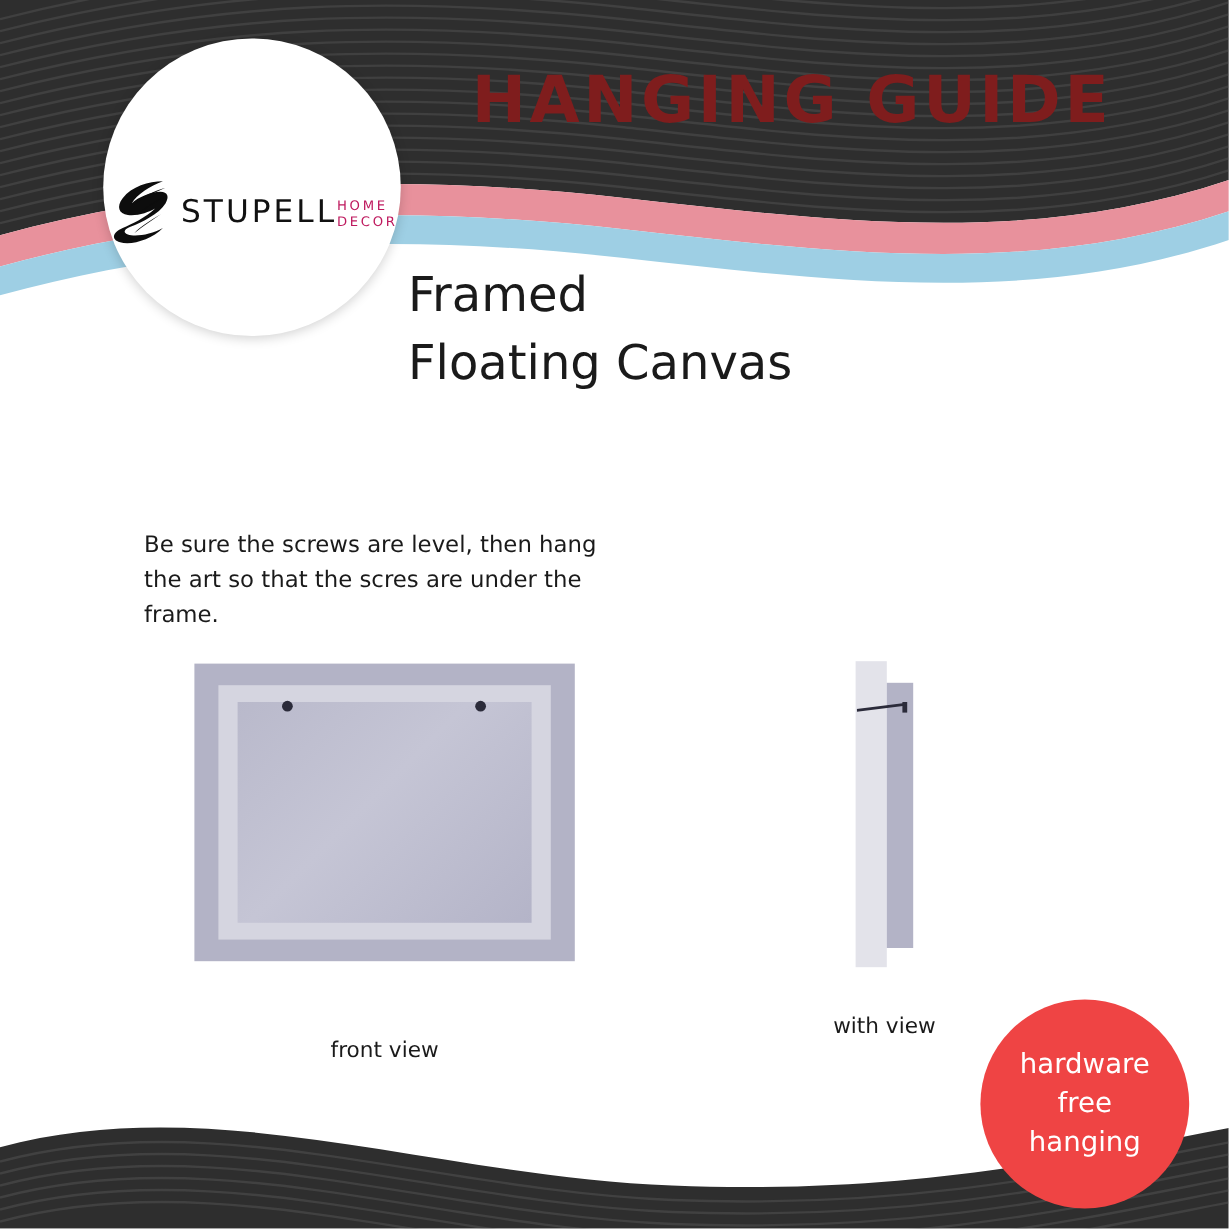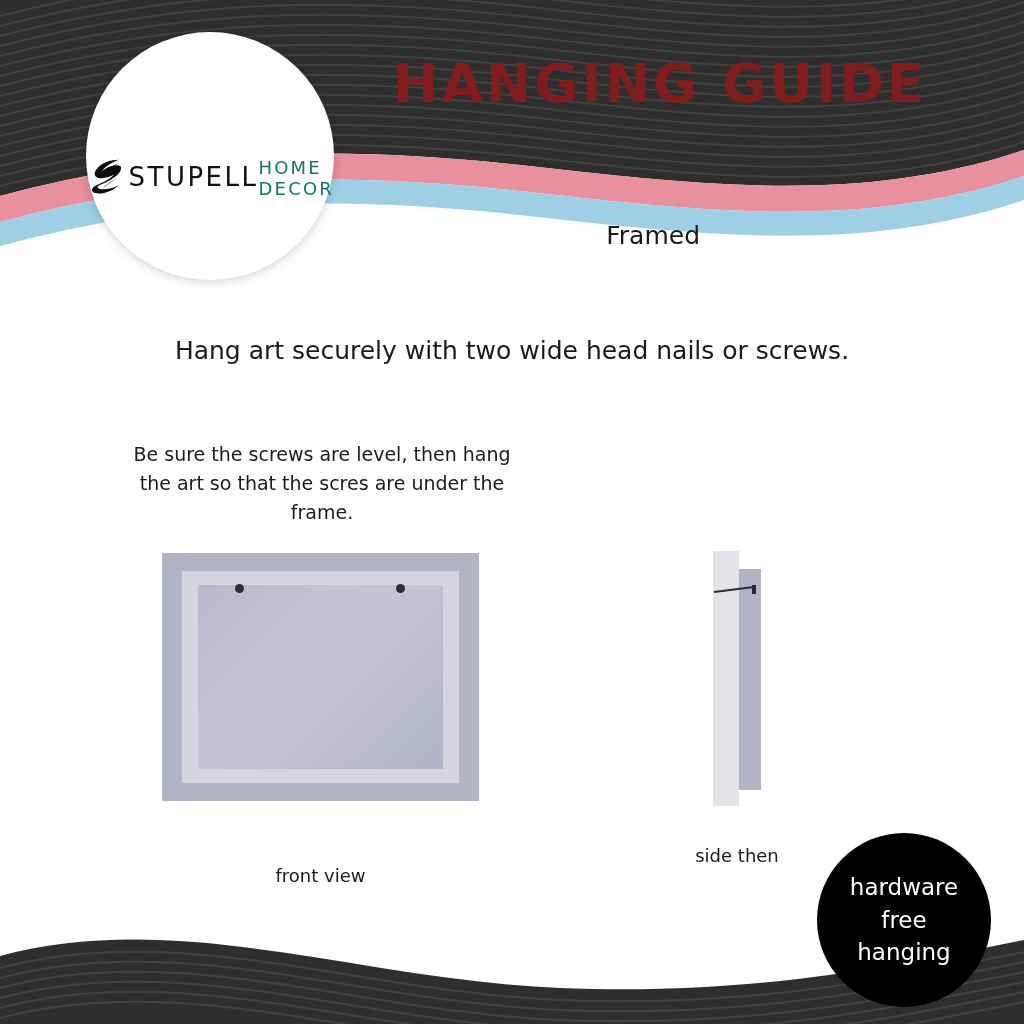--- a/index.html
+++ b/index.html
@@ -54,23 +54,23 @@
     display: block;
   }
   .logo-name {
     font-size: 26px;
     letter-spacing: 2.5px;
     color: #111111;
     font-family: "DejaVu Sans", sans-serif;
     margin-top: 2px;
   }
   .logo-sub {
-    font-size: 18px;
+    font-size: 11px;
     letter-spacing: 2.2px;
-    color: #0f766e;
+    color: #be185d;
     margin-top: 4px;
   }
 
   
   .header-title {
     position: absolute;
     left: 370px;
     top: 52px;
     width: 580px;
     text-align: center;
@@ -80,43 +80,43 @@
     letter-spacing: 3px;
     font-family: "DejaVu Sans", sans-serif;
   }
 
   
   .product-title {
     position: absolute;
     left: 340px;
     top: 218px;
     width: 360px;
-    text-align: right;
+    text-align: left;
     color: #1a1a1a;
-    font-size: 25px;
+    font-size: 40px;
     line-height: 1.42;
     font-family: "DejaVu Sans", sans-serif;
   }
 
   
   .main-instruction {
     position: absolute;
     left: 62px;
     top: 336px;
     width: 900px;
     text-align: center;
     color: #1a1a1a;
     font-size: 25px;
     font-family: "DejaVu Sans", sans-serif;
   }
 
   
   .panel {
     position: absolute;
-    text-align: center;
+    text-align: left;
   }
   .panel-front { left: 120px; top: 440px; width: 404px; }
   .panel-side  { left: 570px; top: 444px; width: 335px; }
 
   .panel-caption {
     color: #1a1a1a;
     font-size: 19px;
     line-height: 1.52;
     font-family: "DejaVu Sans", sans-serif;
   }
@@ -192,21 +192,21 @@
   }
 
   
   .hardware-bubble {
     position: absolute;
     left: 817px;
     top: 833px;
     width: 174px;
     height: 174px;
     border-radius: 50%;
-    background: #000000;
+    background: #ef4444;
     display: flex;
     flex-direction: column;
     align-items: center;
     justify-content: center;
     color: #ffffff;
     font-size: 23px;
     line-height: 1.42;
     text-align: center;
     font-family: "DejaVu Sans", sans-serif;
   }
@@ -262,23 +262,23 @@
       <path d="M94,62 C80,70 58,82 48,94 C60,84 80,70 94,62 Z" fill="#0d0d0d"></path>
     </svg>
     <div class="logo-name">STUPELL</div>
     <div class="logo-sub">HOME DECOR</div>
   </div>
 
   <div class="header-title">HANGING GUIDE</div>
 
   <div class="product-title">
     <div>Framed</div>
-  </div>
-
-  <div class="main-instruction">Hang art securely with two wide head nails or screws.</div>
+    <div>Floating Canvas</div>
+  </div>
+
 
   <div class="panel panel-front">
     <div class="panel-caption">Be sure the screws are level, then hang the art so that the scres are under the frame.</div>
   </div>
 
   <div class="front-diagram">
     <div class="front-mat">
       <div class="front-canvas"></div>
     </div>
   </div>
@@ -286,21 +286,21 @@
   <div class="screw-dot screw-right"></div>
   <div class="view-label label-front">front view</div>
 
 
   <div class="side-wall"></div>
   <div class="side-frame"></div>
   <svg class="side-screw" viewBox="0 0 48 9">
     <path d="M0,7 L40,2" stroke="#2b2b3a" stroke-width="2.2" fill="none"></path>
     <rect x="38" y="0" width="4" height="9" fill="#2b2b3a"></rect>
   </svg>
-  <div class="view-label label-side">side then</div>
+  <div class="view-label label-side">with view</div>
 
   <div class="hardware-bubble">
     <div>hardware</div>
     <div>free</div>
     <div>hanging</div>
   </div>
 
 </div>
 
 </body></html>

